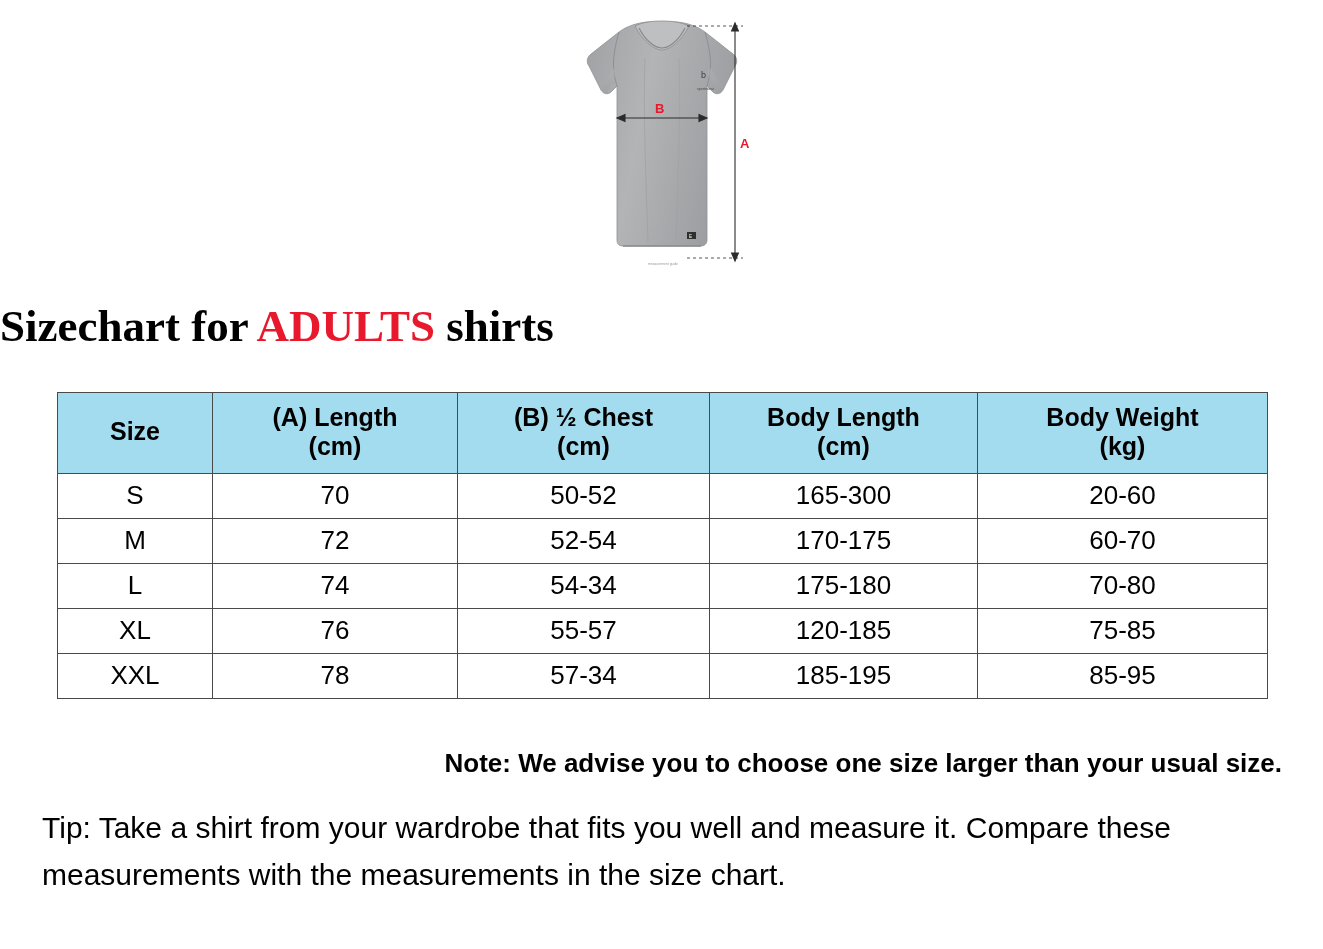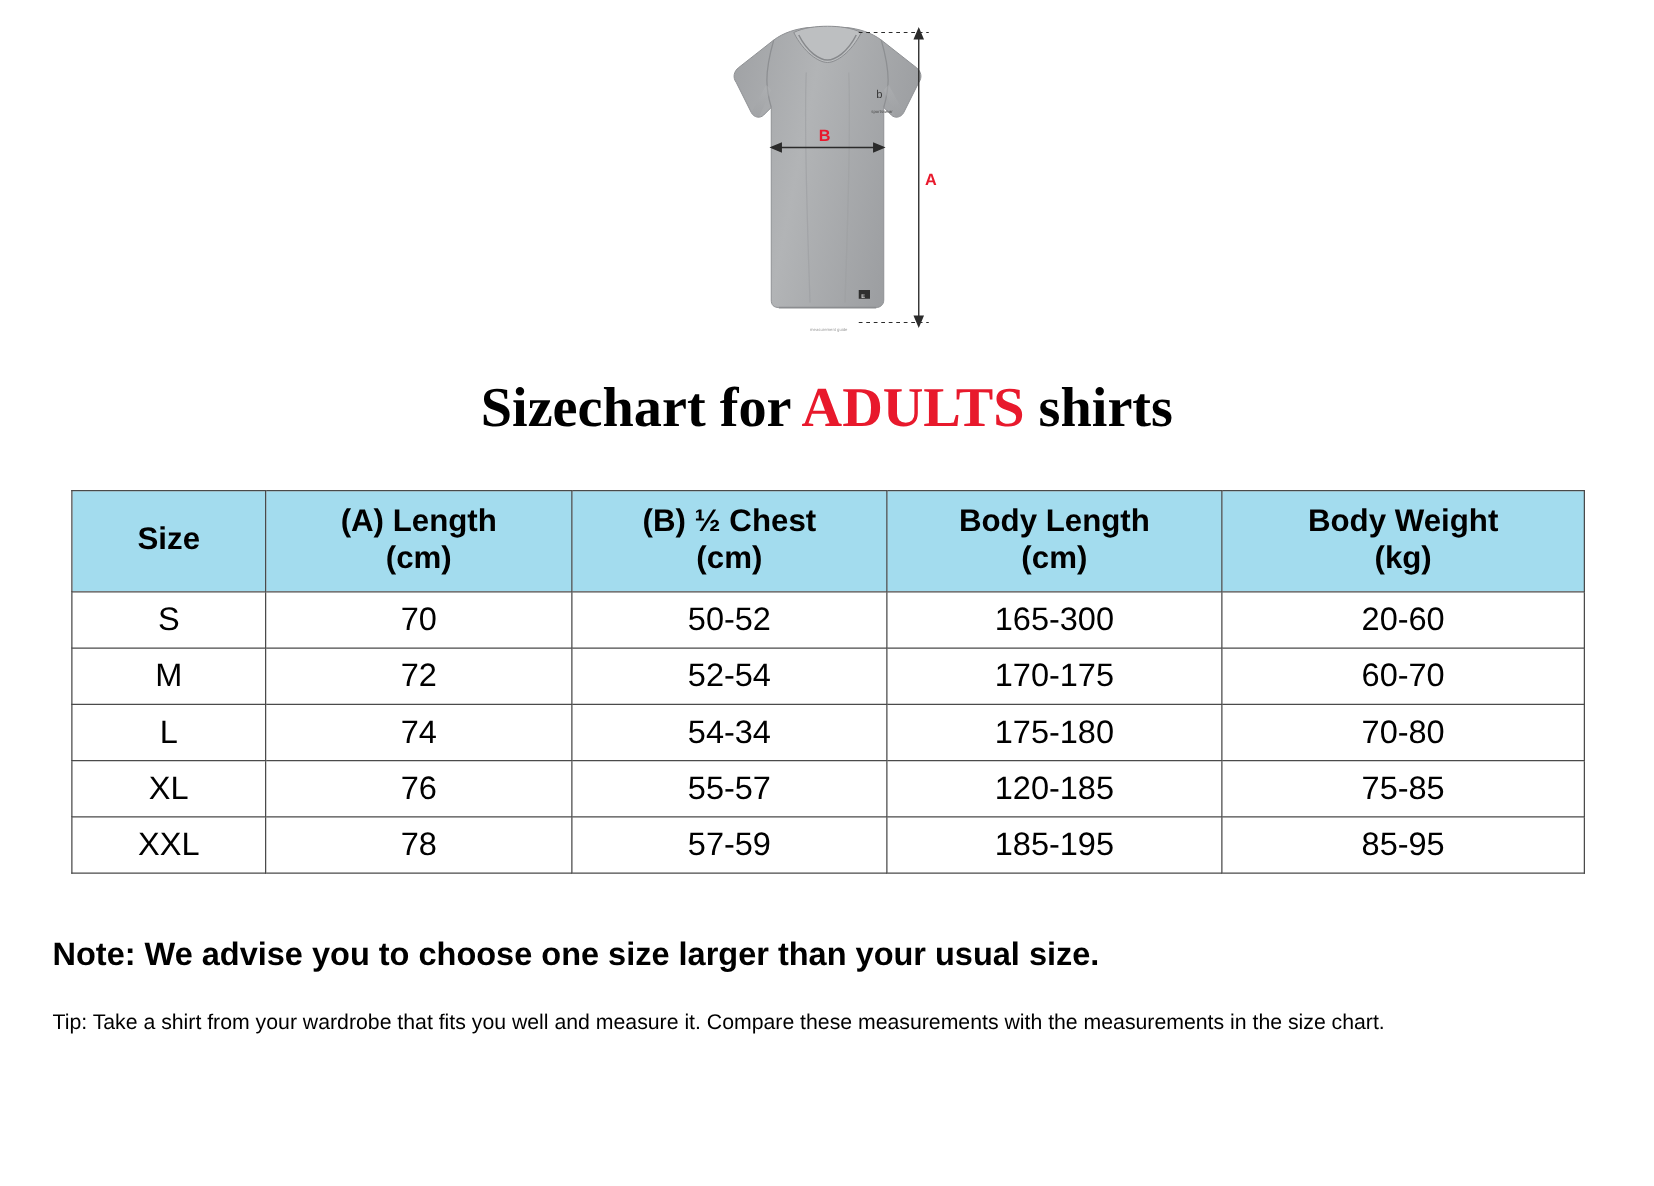--- a/index.html
+++ b/index.html
@@ -33,21 +33,21 @@
     top: 0;
     transform: translateX(-50%);
   }
 
   
   .title {
     position: absolute;
     left: 0;
     top: 300px;
     width: 1323px;
-    text-align: center;
+    text-align: left;
     font-family: "Liberation Serif", serif;
     font-weight: bold;
     font-size: 45px;
     color: #000000;
     letter-spacing: 0px;
   }
   .title .accent {
     color: #e8192c;
   }
 
@@ -92,27 +92,28 @@
 
   
   .note {
     position: absolute;
     left: 42px;
     top: 748px;
     width: 1240px;
     font-size: 26px;
     font-weight: bold;
     color: #000000;
+    text-align: right;
   }
   .tip {
     position: absolute;
     left: 42px;
     top: 805px;
     width: 1175px;
-    font-size: 17px;
+    font-size: 30px;
     font-weight: normal;
     color: #000000;
     line-height: 1.55;
   }
 </style>
 </head>
 <body>
 
 <div class="page">
 
@@ -251,21 +252,21 @@
       <tr>
         <td>XL</td>
         <td>76</td>
         <td>55-57</td>
         <td>120-185</td>
         <td>75-85</td>
       </tr>
       <tr>
         <td>XXL</td>
         <td>78</td>
-        <td>57-59</td>
+        <td>57-34</td>
         <td>185-195</td>
         <td>85-95</td>
       </tr>
     </tbody>
   </table>
 
   <div class="note">Note: We advise you to choose one size larger than your usual size.</div>
   <div class="tip">Tip: Take a shirt from your wardrobe that fits you well and measure it. Compare these measurements with the measurements in the size chart.</div>
 
 </div>

